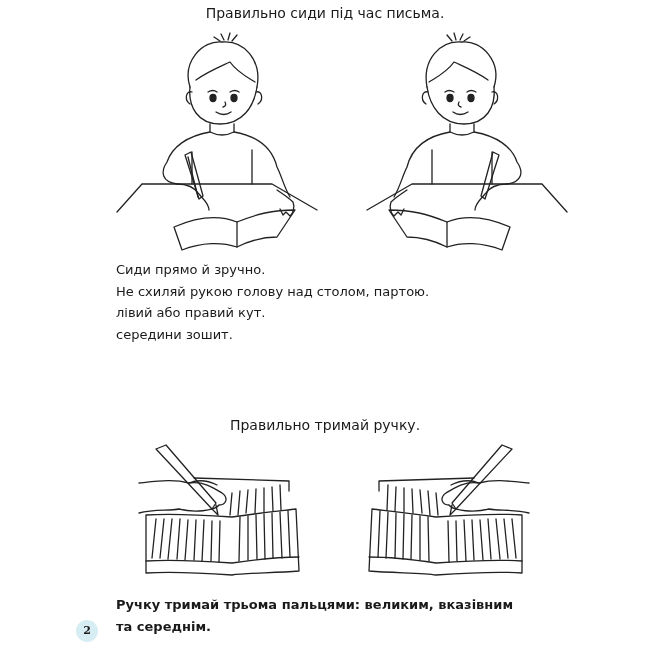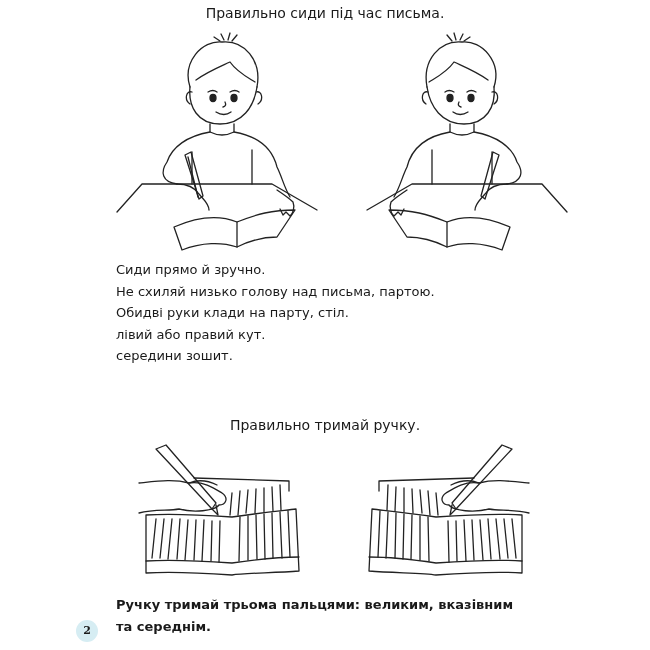--- a/index.html
+++ b/index.html
@@ -72,22 +72,21 @@
   <path d="M73,123 l6,-3 l12,44 l-4,3 z"></path>
   <path d="M5,180 L30,152 L160,152 L205,178"></path>
   <path d="M165,158 c6,4 12,8 16,12 c2,5 0,12 -3,14 l-4,-4 l-3,3 l-3,-6"></path>
   <path d="M62,195 C85,185 105,182 125,190 C145,182 160,178 183,178 L165,205 C150,205 135,210 125,215 C110,210 90,210 70,218 Z"></path>
   <path d="M125,190 L125,215"></path>
 </svg>
 </div>
 
 <div class="para" style="top:259px;">
   <div>Сиди прямо й зручно.</div>
-  <div>Не схиляй низько голову над письма, партою.</div>
-  <div>Обидві руки клади на парту, стіл.</div>
+  <div>Не схиляй рукою голову над столом, партою.</div>
   <div>лівий або правий кут.</div>
   <div>середини зошит.</div>
 </div>
 
 <div class="title" style="top:417px;">Правильно тримай ручку.</div>
 
 <div class="fig" style="left:134px;top:443px;width:170px;height:135px;">
 <svg width="170" height="135" viewBox="0 0 170 135">
 
   <path d="M22,6 L32,2 L82,60 L78,66 Z"></path>

